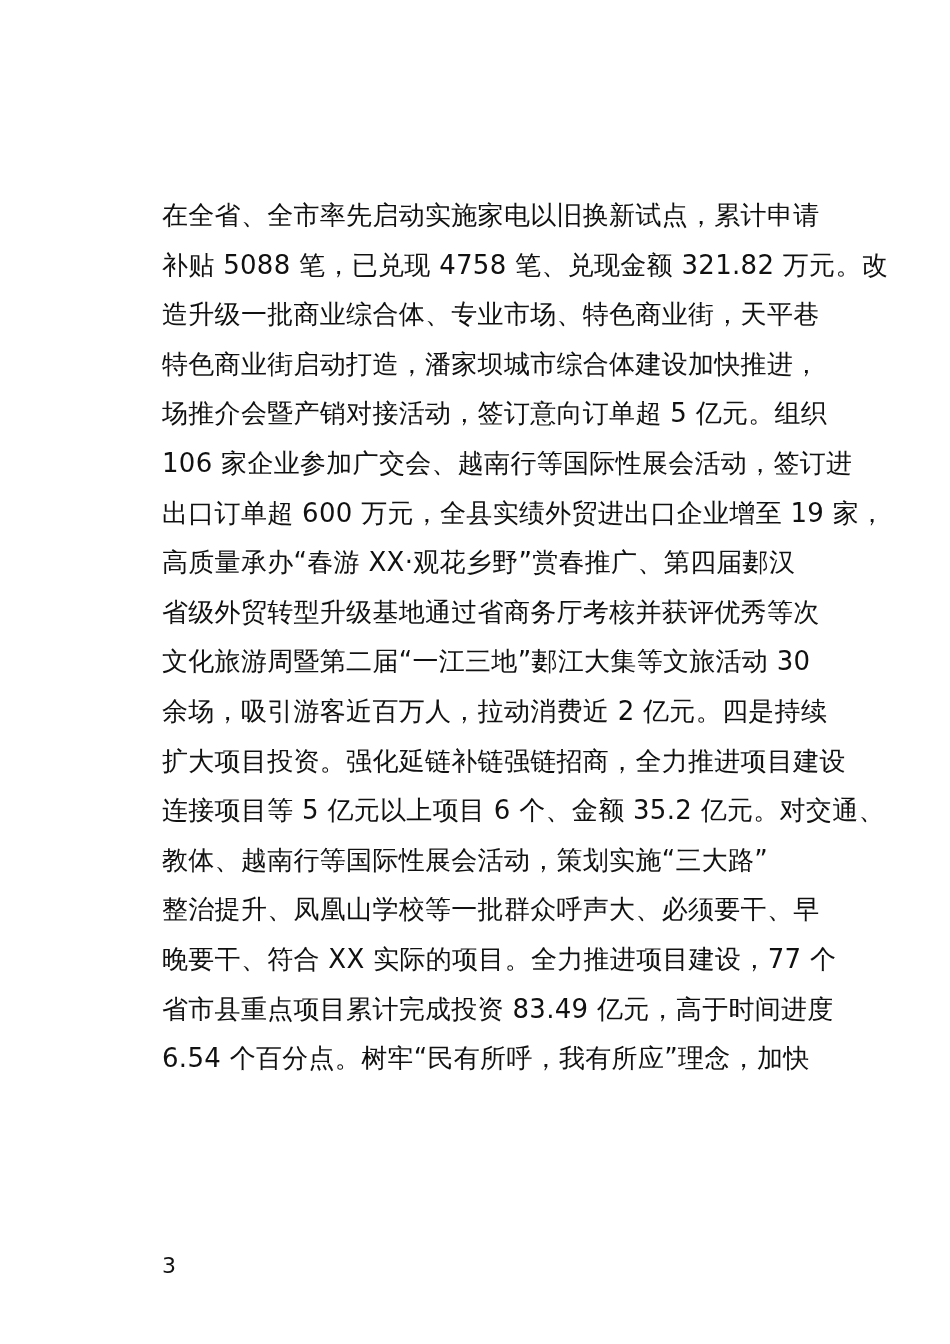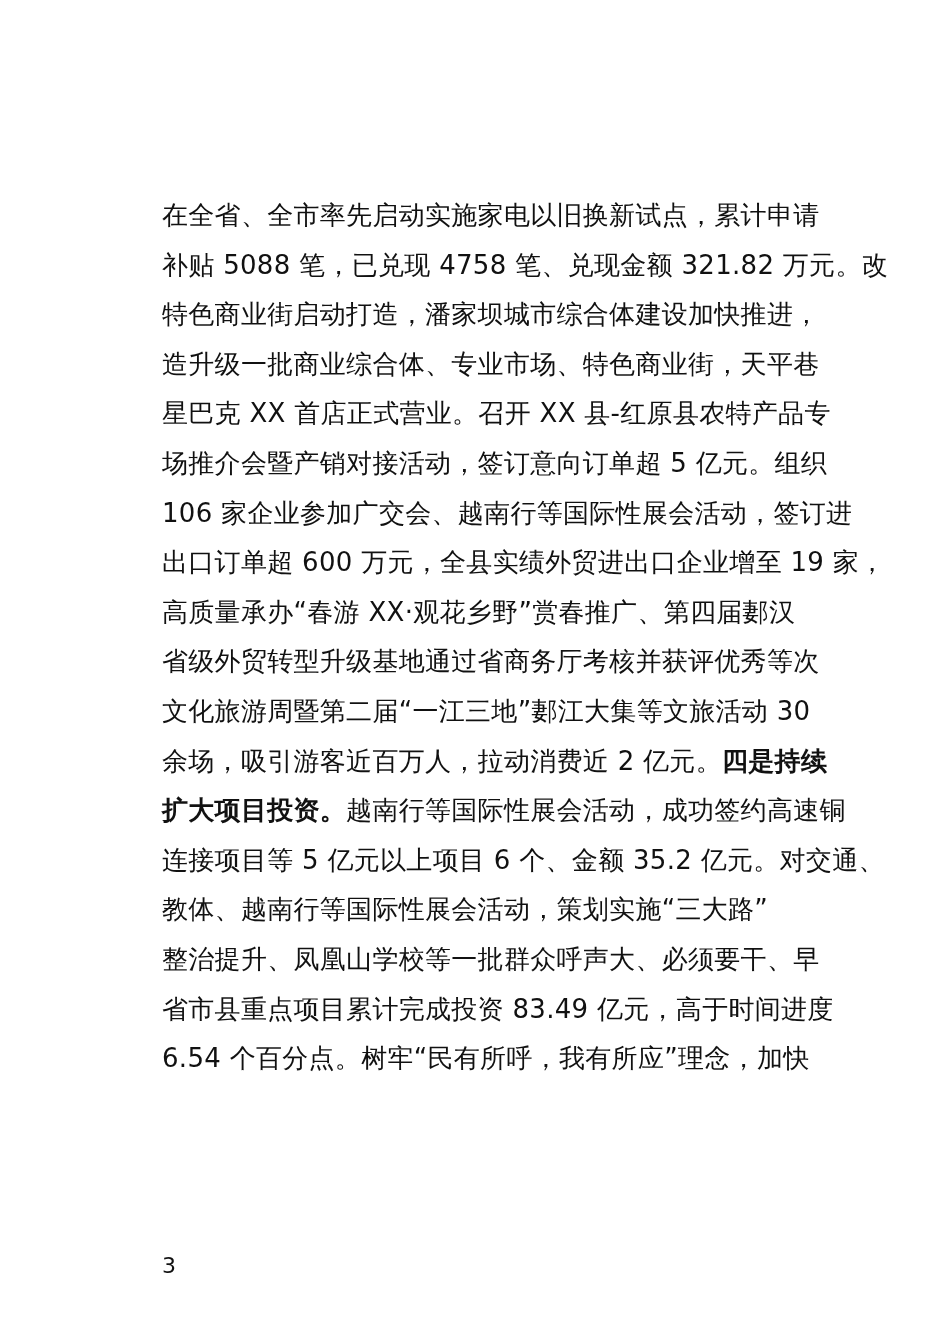--- a/index.html
+++ b/index.html
@@ -14,48 +14,48 @@
       left: 145px;
       top: 183px;
       width: 690px;
       font-family: "DejaVu Sans", "Liberation Sans", sans-serif;
       font-size: 26px;
       line-height: 49.6px;
       color: #111111;
       letter-spacing: 0.3px;
     }
     .line { display: block; white-space: nowrap; height: 49.6px; }
-    .bold { font-weight: bold; }
+    .bold { font-weight: normal; }
     .page-number {
       position: absolute;
       left: 145px;
       top: 1245px;
       font-family: "DejaVu Sans", "Liberation Sans", sans-serif;
       font-size: 22px;
       color: #111111;
     }
   </style>
 </head>
 <body>
 
 <div class="page">
   <div class="body-text">
     <span class="line"><span>在全省、全市率先启动实施家电以旧换新试点，累计申请</span></span>
     <span class="line"><span>补贴 5088 笔，已兑现 4758 笔、兑现金额 321.82 万元。改</span></span>
+    <span class="line"><span>造升级一批商业综合体、专业市场、特色商业街，天平巷</span></span>
     <span class="line"><span>特色商业街启动打造，潘家坝城市综合体建设加快推进，</span></span>
-    <span class="line"><span>造升级一批商业综合体、专业市场、特色商业街，天平巷</span></span>
-    <span class="line"><span>星巴克 XX 首店正式营业。召开 XX 县-红原县农特产品专</span></span>
     <span class="line"><span>场推介会暨产销对接活动，签订意向订单超 5 亿元。组织</span></span>
     <span class="line"><span>106 家企业参加广交会、越南行等国际性展会活动，签订进</span></span>
     <span class="line"><span>出口订单超 600 万元，全县实绩外贸进出口企业增至 19 家，</span></span>
     <span class="line"><span>高质量承办“春游 XX·观花乡野”赏春推广、第四届郪汉</span></span>
     <span class="line"><span>省级外贸转型升级基地通过省商务厅考核并获评优秀等次</span></span>
     <span class="line"><span>文化旅游周暨第二届“一江三地”郪江大集等文旅活动 30</span></span>
     <span class="line"><span>余场，吸引游客近百万人，拉动消费近 2 亿元。</span><span class="bold">四是持续</span></span>
-    <span class="line"><span class="bold">扩大项目投资。</span><span>越南行等国际性展会活动，成功签约高速铜</span></span>
+    <span class="line"><span class="bold">扩大项目投资。</span><span>强化延链补链强链招商，全力推进项目建设</span></span>
     <span class="line"><span>连接项目等 5 亿元以上项目 6 个、金额 35.2 亿元。对交通、</span></span>
     <span class="line"><span>教体、越南行等国际性展会活动，策划实施“三大路”</span></span>
     <span class="line"><span>整治提升、凤凰山学校等一批群众呼声大、必须要干、早</span></span>
+    <span class="line"><span>晚要干、符合 XX 实际的项目。全力推进项目建设，77 个</span></span>
     <span class="line"><span>省市县重点项目累计完成投资 83.49 亿元，高于时间进度</span></span>
     <span class="line"><span>6.54 个百分点。树牢“民有所呼，我有所应”理念，加快</span></span>
   </div>
   <div class="page-number">3</div>
 </div>
 
 </body></html>

